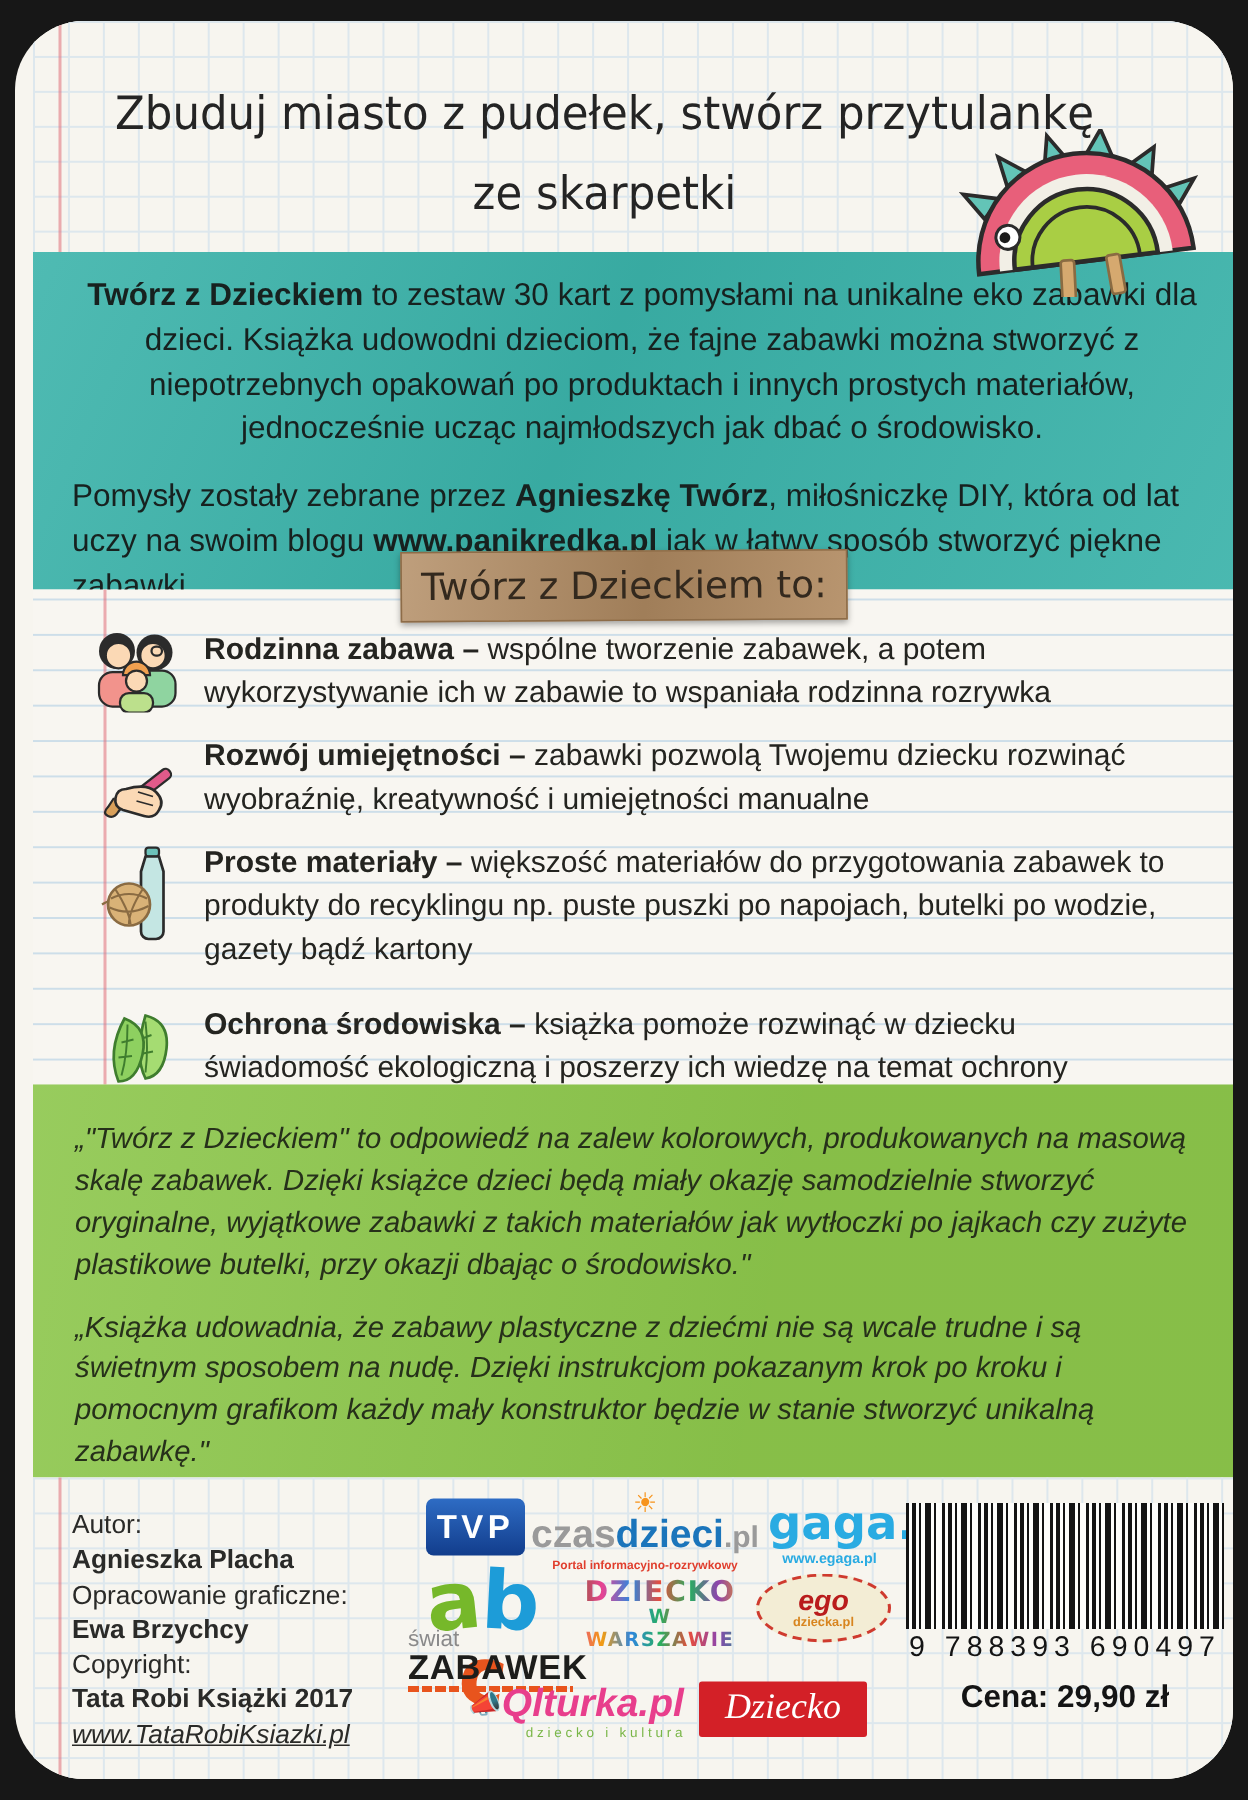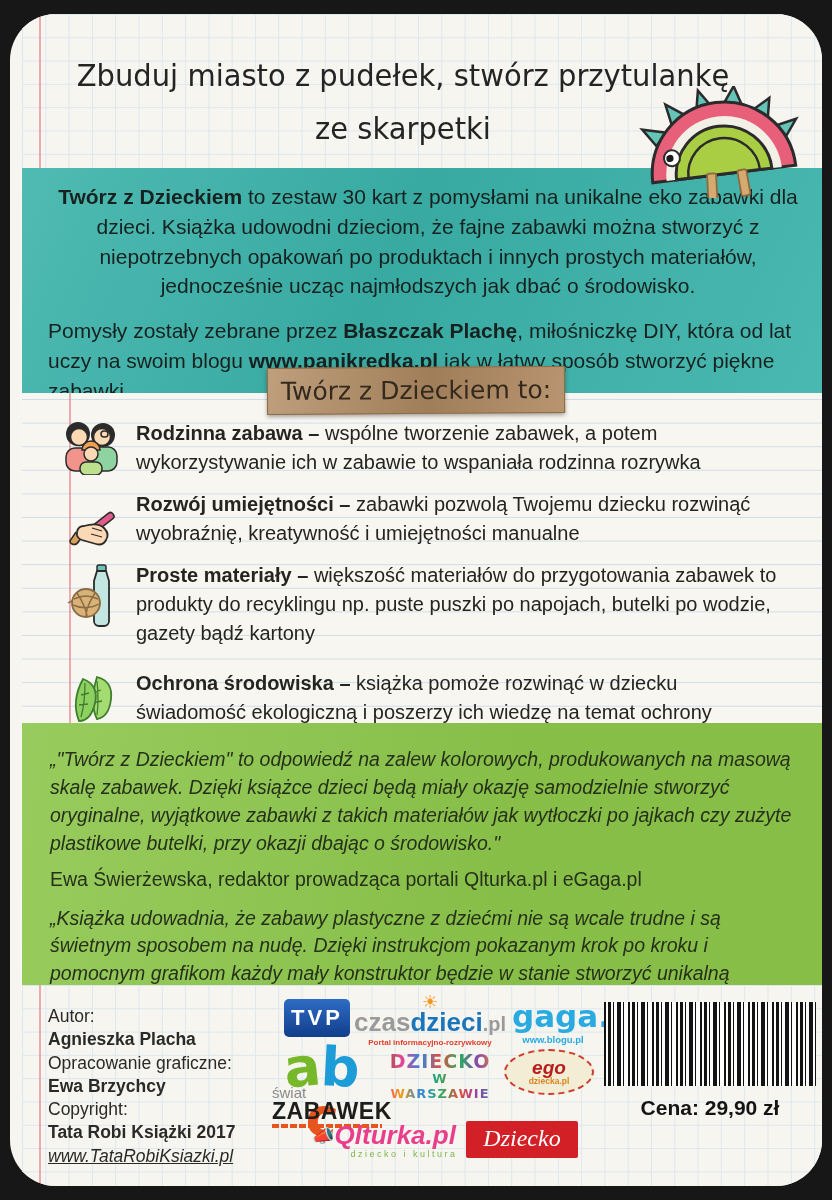--- a/index.html
+++ b/index.html
@@ -110,21 +110,21 @@
     <div class="sec sec-top paper-grid">
       <div class="redline" style="left:17px;"></div>
       <div class="tagline">
         <div>Zbuduj miasto z pudełek, stwórz przytulankę ze skarpetki</div>
         <div>i wyczaruj dinozaura z papierowego talerza!</div>
       </div>
     </div>
 
     <div class="sec sec-teal">
       <p class="teal-p1"><span class="b">Twórz z Dzieckiem</span><span> to zestaw 30 kart z pomysłami na unikalne eko zabawki dla dzieci. Książka udowodni dzieciom, że fajne zabawki można stworzyć z niepotrzebnych opakowań po produktach i innych prostych materiałów, jednocześnie ucząc najmłodszych jak dbać o środowisko.</span></p>
-      <p class="teal-p2"><span>Pomysły zostały zebrane przez </span><span class="b">Błaszczak Plachę</span><span>, miłośniczkę DIY, która od lat uczy na swoim blogu </span><span class="b">www.panikredka.pl</span><span> jak w łatwy sposób stworzyć piękne zabawki.</span></p>
+      <p class="teal-p2"><span>Pomysły zostały zebrane przez </span><span class="b">Agnieszkę Twórz</span><span>, miłośniczkę DIY, która od lat uczy na swoim blogu </span><span class="b">www.panikredka.pl</span><span> jak w łatwy sposób stworzyć piękne zabawki.</span></p>
     </div>
 
     <div class="sec sec-lined paper-lined">
       <div class="redline" style="left:47px;"></div>
       <div class="features">
         <div class="feat">
           <div class="feat-icon">
             <svg width="62" height="54" viewBox="0 0 62 54">
               <circle cx="42" cy="14" r="12" fill="#2b2b2b"></circle>
               <circle cx="41" cy="16" r="8.5" fill="#fbd9b5" stroke="#2b2b2b" stroke-width="1.5"></circle>
@@ -175,21 +175,20 @@
               <path d="M22 12q0 20-4 34M18 24l8-2M16 34l9-1" fill="none" stroke="#3f7d2e" stroke-width="1.3"></path>
             </svg>
           </div>
           <div class="feat-text"><span class="b">Ochrona środowiska</span><span class="b"> – </span><span>książka pomoże rozwinąć w dziecku świadomość ekologiczną i poszerzy ich wiedzę na temat ochrony środowiska dzięki licznym ciekawostkom</span></div>
         </div>
       </div>
     </div>
 
     <div class="sec sec-green">
       <p class="q q1">„"Twórz z Dzieckiem" to odpowiedź na zalew kolorowych, produkowanych na masową skalę zabawek. Dzięki książce dzieci będą miały okazję samodzielnie stworzyć oryginalne, wyjątkowe zabawki z takich materiałów jak wytłoczki po jajkach czy zużyte plastikowe butelki, przy okazji dbając o środowisko."</p>
-      <p class="q-author">Ewa Świerżewska, redaktor prowadząca portali Qlturka.pl i eGaga.pl</p>
       <p class="q q2">„Książka udowadnia, że zabawy plastyczne z dziećmi nie są wcale trudne i są świetnym sposobem na nudę. Dzięki instrukcjom pokazanym krok po kroku i pomocnym grafikom każdy mały konstruktor będzie w stanie stworzyć unikalną zabawkę."</p>
       <p class="q-author">Sylwia Błaszczak, szczęśliwa mama i żona, autorka bloga mamawdomu.pl</p>
     </div>
 
     <div class="sec sec-bottom paper-grid">
       <div class="redline" style="left:17px;"></div>
 
       <div class="credits">
         <div>Autor:</div>
         <div class="b">Agnieszka Placha</div>
@@ -202,21 +201,21 @@
 
       <div class="logos">
         <div class="logo lg-tvp">TVP</div>
         <div class="logo lg-czas">
           <div class="sun">☀</div>
           <div class="main"><span class="c1">czas</span><span class="c2">dzieci</span><span class="c3">.pl</span></div>
           <div class="sub">Portal informacyjno-rozrywkowy</div>
         </div>
         <div class="logo lg-gaga">
           <div class="main">gaga.</div>
-          <div class="sub">www.blogu.pl</div>
+          <div class="sub">www.egaga.pl</div>
         </div>
         <div class="logo lg-abc"><span class="a">a</span><span class="b">b</span><span class="c">c</span></div>
         <div class="logo lg-dw">
           <div class="l1">DZIECKO</div>
           <div class="l2">W WARSZAWIE</div>
         </div>
         <div class="logo lg-ego">
           <div class="main">ego</div>
           <div class="sub">dziecka.pl</div>
         </div>
@@ -227,20 +226,21 @@
         </div>
         <div class="logo lg-ql">
           <span class="horn">📣</span><span class="main">Qlturka.pl</span>
           <div class="sub">dziecko i kultura</div>
         </div>
         <div class="logo lg-dz">Dziecko</div>
       </div>
 
       <div class="isbn-box">
         <div class="barcode"></div>
+        <div class="isbn-digits">9 788393 690497</div>
         <div class="price">Cena: 29,90 zł</div>
       </div>
     </div>
 
     <div class="tag">
       <span>Twórz z Dzieckiem to:</span>
     </div>
 
     <div class="dino">
       <svg width="176" height="112" viewBox="0 0 176 112">

